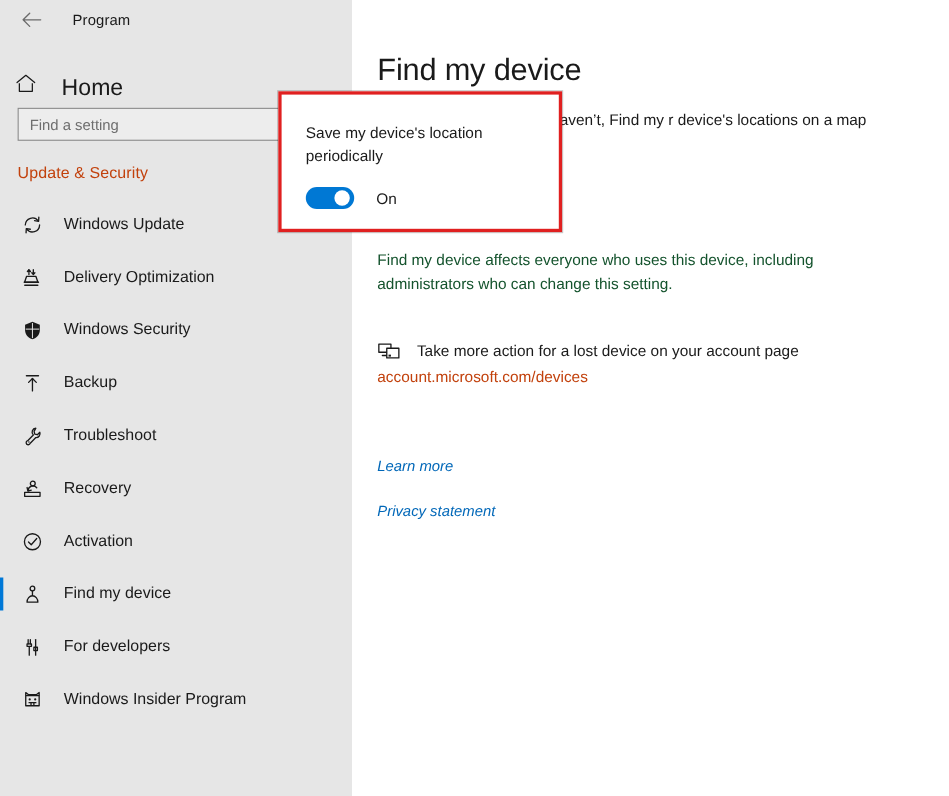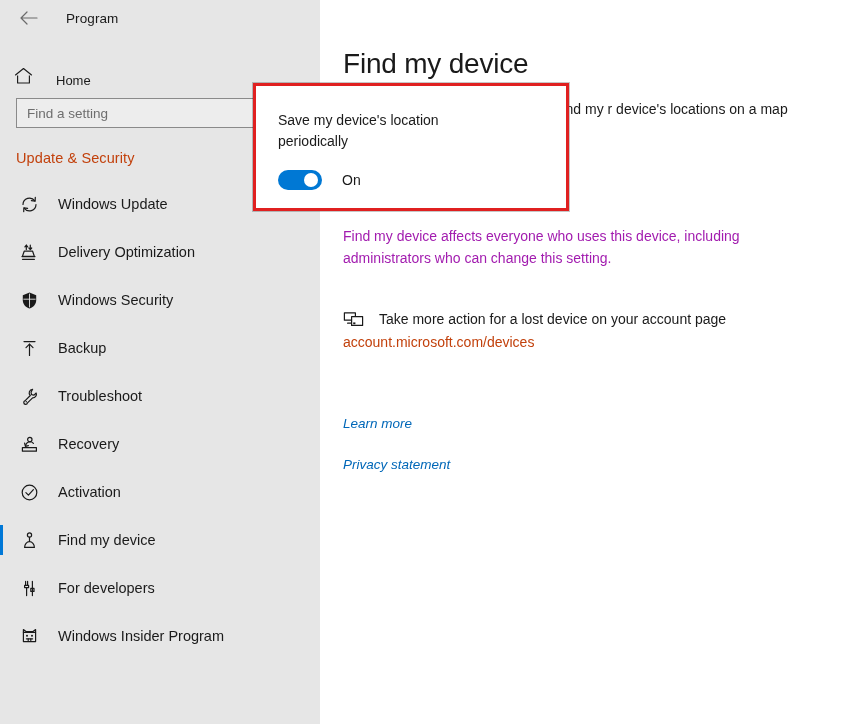--- a/index.html
+++ b/index.html
@@ -28,21 +28,21 @@
     color:#6b6b6b;
   }
   .back-arrow svg { display:block; }
   .settings-title {
     font-size:13.5px; color:#1a1a1a; margin-left:20px; letter-spacing:.1px;
   }
   .home-row {
     display:flex; align-items:center; height:44px; padding-left:14px; margin-top:18px;
   }
   .home-icon { width:30px; display:flex; align-items:center; justify-content:flex-start; color:#1a1a1a; }
-  .home-label { font-size:13px; margin-left:12px; color:#1a1a1a;margin-top:8px; }
+  .home-label { font-size:21px; margin-left:12px; color:#1a1a1a;margin-top:8px; }
   .search-wrap { padding:0 16px; margin-top:0;text-decoration:underline; }
   .search-box {
     width:100%; height:30px; background:#ededed;
     border:1px solid #8a8a8a; font-size:13.5px; color:#5c5c5c;
     padding:0 10px; font-family:"Liberation Sans", sans-serif; outline:none;
   }
   .search-box::placeholder { color:#6e6e6e; }
   .section-title {
     font-size:14.5px; font-weight:normal; color:#c2410c;
     padding-left:16px; margin-top:22px; letter-spacing:.1px;
@@ -75,39 +75,39 @@
     margin-top:18px; font-size:14px; line-height:22px; color:#1a1a1a;
     width:450px;
   }
   .change-btn {
     margin-top:20px; width:90px; height:31px;
     background:#cccccc; border:1px solid #6b6b6b;
     font-size:14px; color:#1a1a1a; font-family:"Liberation Sans", sans-serif;
     cursor:default;
   }
   .affects-para {
-    margin-top:32px; font-size:14px; line-height:22px; color:#a21caf; width:400px;
+    margin-top:32px; font-size:14px; line-height:22px; color:#14532d; width:400px;
   }
   .account-block { margin-top:40px; }
   .account-row { display:flex; align-items:flex-start; }
   .devices-icon { width:30px; min-width:30px; color:#1a1a1a; padding-top:2px; }
   .devices-icon svg { display:block; }
   .account-text { font-size:14px; color:#1a1a1a; margin-left:6px; line-height:20px; }
   .account-link {
     display:block; font-size:14px; color:#c2410c; text-decoration:none;
     margin-top:5px;
   }
   .bottom-links { margin-top:66px;font-style:italic; }
   .blue-link {
     display:block; font-size:13.5px; color:#0067b8; text-decoration:none;
     margin-bottom:26px;
   }
   
   .popup {
-    position:absolute; left:253px; top:83px; width:316px; height:128px;
+    position:absolute; left:253px; top:83px; width:258px; height:128px;
     background:#ffffff; border:3px solid #e02020;
     box-shadow:0 0 0 1px rgba(0,0,0,.22);
     padding:24px 22px 0 22px;
   }
   .popup-label {
     font-size:14px; line-height:21px; color:#1a1a1a; width:215px;
   }
   .toggle-row { display:flex; align-items:center; margin-top:18px; }
   .toggle {
     width:44px; height:20px; border-radius:10px; background:#0078d4;

